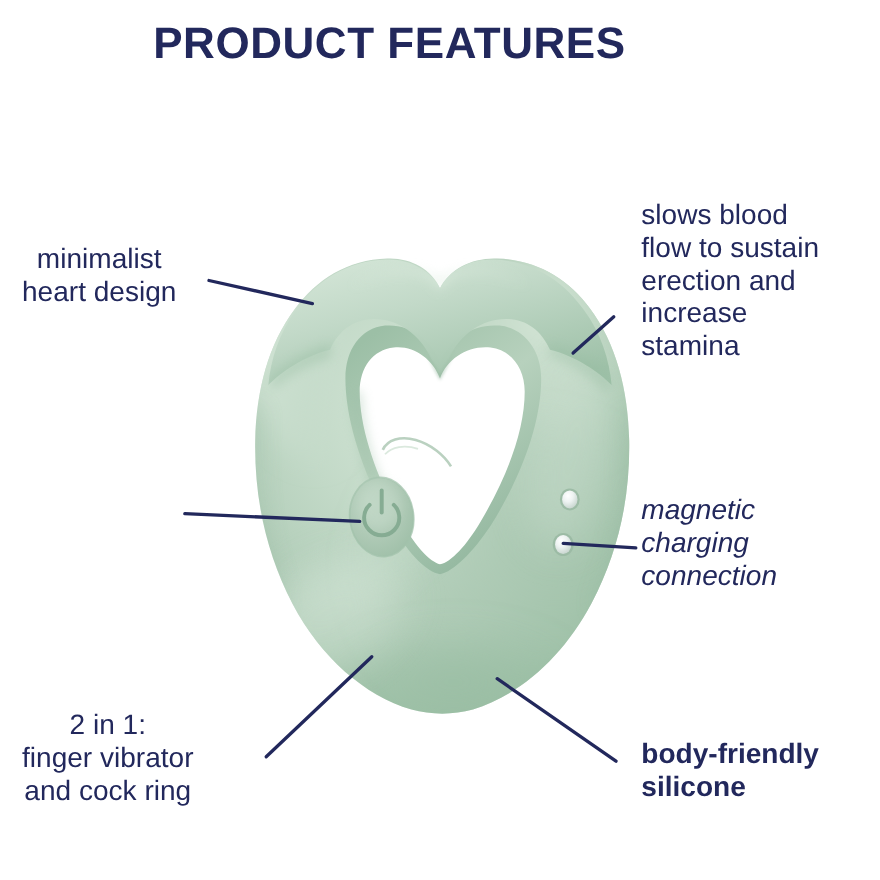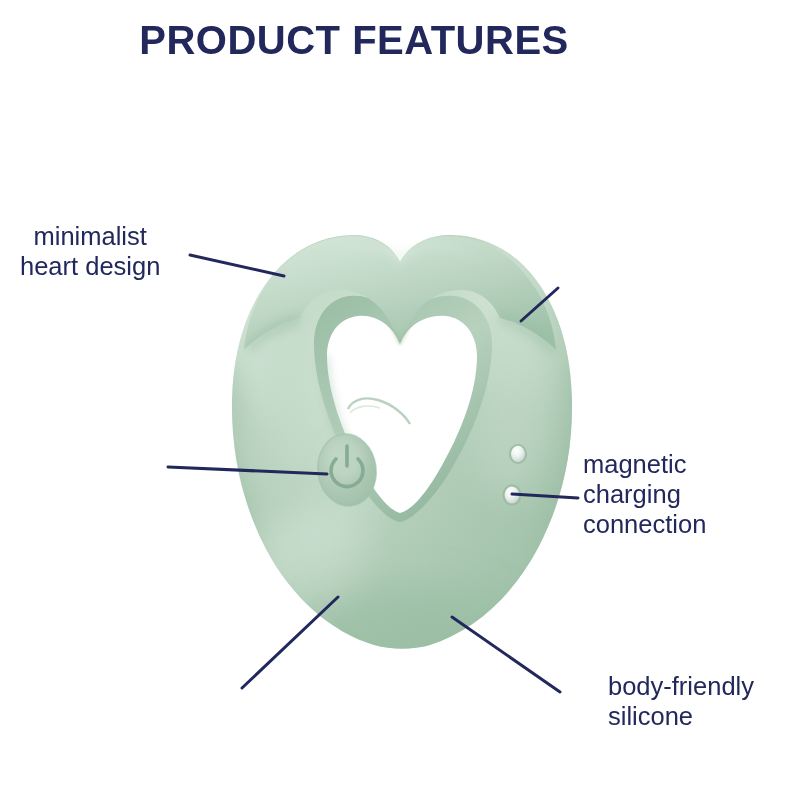--- a/index.html
+++ b/index.html
@@ -39,22 +39,22 @@
     color: #22285c;
     white-space: pre-line;
   }
   .callout.left  { text-align: center; }
   .callout.right { text-align: left; }
 
   #callout-minimalist      { left: 20px;  top: 222px; }
   #callout-easy-switch     { left: 20px;  top: 398px; }
   #callout-two-in-one      { left: 20px;  top: 645px; }
   #callout-slows-blood     { left: 583px; top: 182px; }
-  #callout-magnetic        { left: 583px; top: 450px; }
-  #callout-body-friendly   { left: 608px; top: 672px; }
+  #callout-magnetic        { left: 583px; top: 450px; font-style: italic; }
+  #callout-body-friendly   { left: 583px; top: 672px; font-weight: bold; }
 
   #product-svg, #leader-svg {
     position: absolute;
     left: 0;
     top: 0;
     width: 800px;
     height: 800px;
   }
   #leader-svg { pointer-events: none; }
 </style>
@@ -279,21 +279,29 @@
       <line x1="560" y1="692" x2="452" y2="617"></line>
     </g>
   </svg>
 
   <div id="page-title">PRODUCT FEATURES</div>
 
   <div class="callout left" id="callout-minimalist">minimalist
 heart design</div>
 
 
-
+  <div class="callout left" id="callout-two-in-one">2 in 1:
+finger vibrator
+and cock ring</div>
+
+  <div class="callout right" id="callout-slows-blood">slows blood
+flow to sustain
+erection and
+increase
+stamina</div>
 
   <div class="callout right" id="callout-magnetic">magnetic
 charging
 connection</div>
 
   <div class="callout right" id="callout-body-friendly">body-friendly
 silicone</div>
 
 </div>
 

